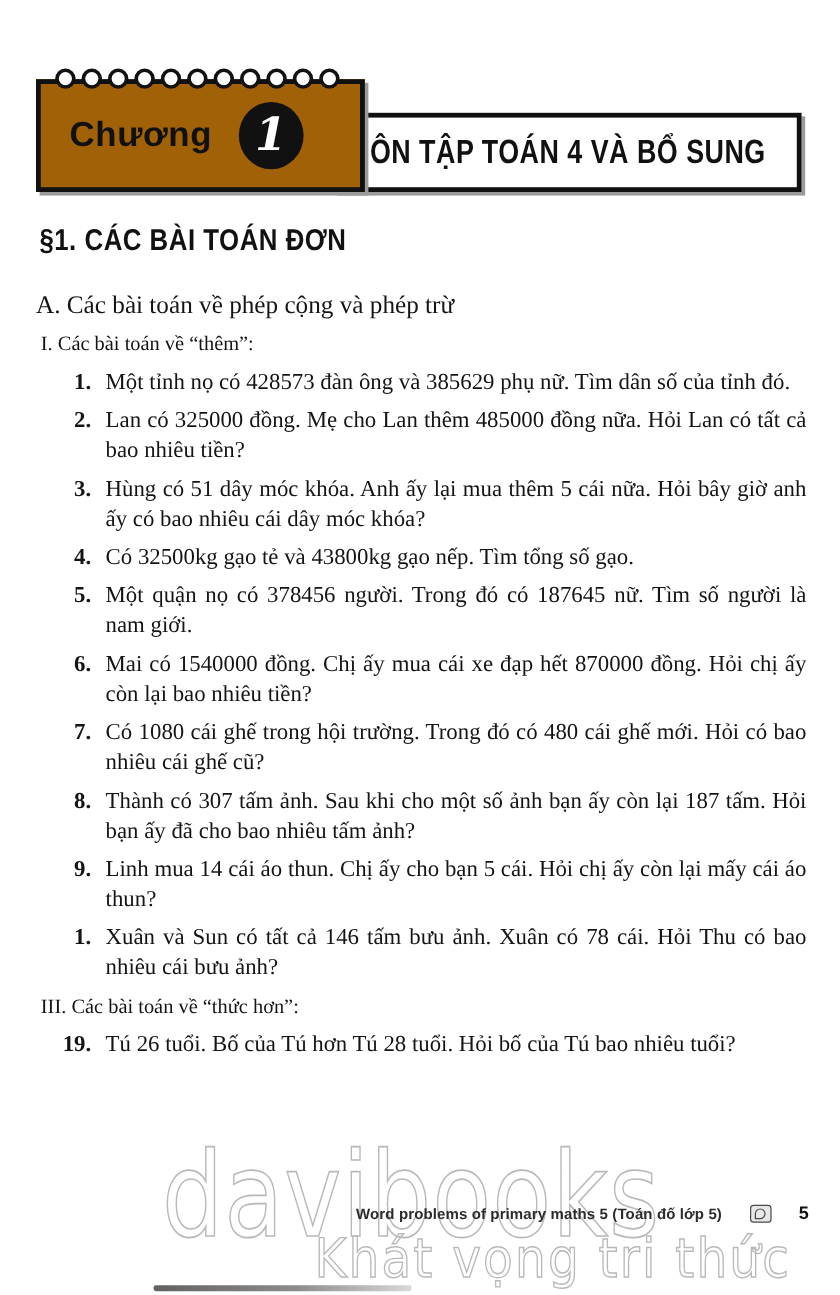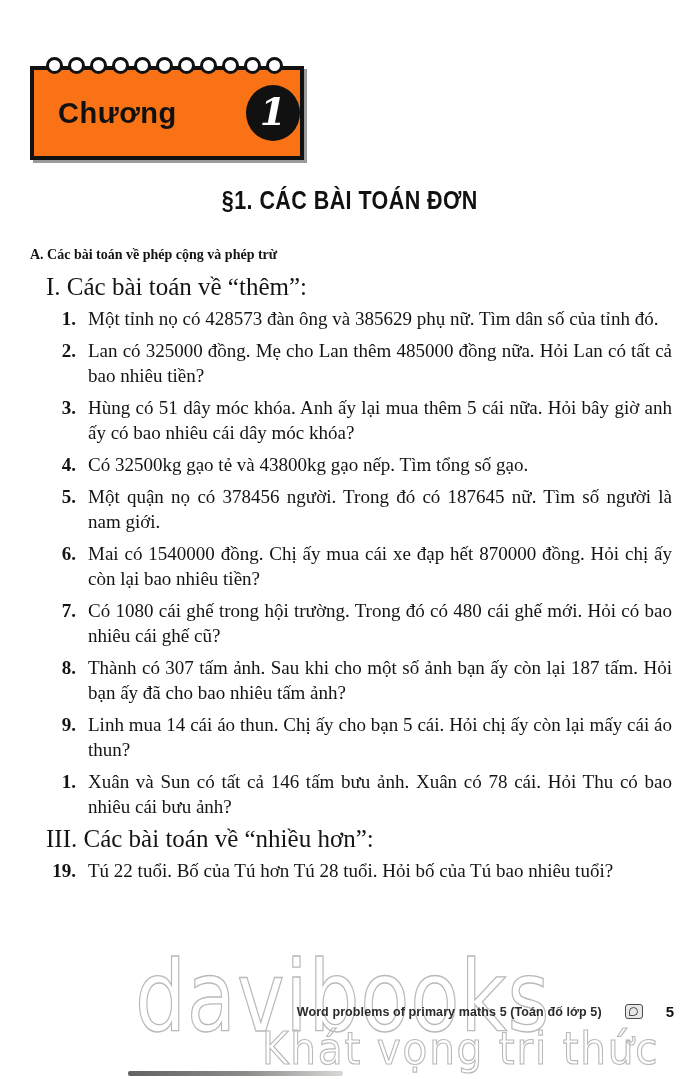--- a/index.html
+++ b/index.html
@@ -6,23 +6,23 @@
   body{
     width:700px;height:1079px;position:relative;overflow:hidden;
     background:#ffffff;color:#141414;
     font-family:"Liberation Serif", serif;
   }
 
   
   .header-wrap{position:relative;height:178px;}
   .hdr-left{
     position:absolute;left:30px;top:66px;width:242px;height:86px;
-    border:4px solid #111;background:#f97316;z-index:3;
+    border:4px solid #111;background:#a16207;z-index:3;
     box-shadow:3px 3px 0 #9b9b9b;
-    display:flex;align-items:center;padding-left:24px;gap:22px;justify-content:space-between;
+    display:flex;align-items:center;padding-left:24px;gap:22px;
   }
   .hdr-right{
     position:absolute;left:278px;top:94px;width:382px;height:58px;
     border:4px solid #111;background:#fff;z-index:2;
     box-shadow:3px 3px 0 #9b9b9b;
     display:flex;align-items:center;justify-content:center;
   }
   .rings{position:absolute;left:46px;top:57px;display:flex;gap:5px;z-index:4;}
   .ring{
     width:11px;height:11px;border:3px solid #111;border-radius:50%;
@@ -40,33 +40,33 @@
     font-family:"DejaVu Serif", serif;font-weight:700;font-style:italic;
     font-size:38px;color:#fff;line-height:1;transform:translateY(-1px);
   }
   .chapter-title{
     display:inline-block;transform:scaleX(0.80);transform-origin:center;
     font-family:"Liberation Sans", sans-serif;
     font-size:28px;font-weight:700;letter-spacing:0.5px;color:#111;white-space:nowrap;
   }
 
   
-  .sec-title{text-align:center;margin:8px 0 0;}
+  .sec-title{margin:8px 12px 0;}
   .sec-title span{
     display:inline-block;transform:scaleX(0.86);
     font-family:"Liberation Sans", sans-serif;
     font-size:25px;font-weight:700;letter-spacing:0.5px;color:#111;white-space:nowrap;
   }
 
   
   .content{padding:0 28px 0 30px;font-size:19px;line-height:25px;}
   .part-heading{
-    font-weight:700;font-size:14px;line-height:25px;margin:27px 0 7px;
-  }
-  .group-heading{font-size:25px;line-height:25px;margin:5px 16px 7px;}
+    font-weight:400;font-size:21px;line-height:25px;margin:27px 0 7px;
+  }
+  .group-heading{font-size:17px;line-height:25px;margin:5px 4px 7px;}
   .problem{display:flex;margin-bottom:7px;}
   .pnum{flex:0 0 46px;text-align:right;padding-right:12px;font-weight:700;}
   .ptext{flex:1;text-align:justify;}
 
   
   .wm-brand{
     position:absolute;left:135px;top:948px;z-index:0;
     font-family:"DejaVu Sans", sans-serif;font-size:98px;line-height:1;
     color:transparent;-webkit-text-stroke:1.4px #b9b9b9;
     transform:scaleX(0.82);transform-origin:left center;white-space:nowrap;
@@ -123,20 +123,23 @@
     <span class="ring"></span>
     <span class="ring"></span>
     <span class="ring"></span>
   </div>
   <div class="hdr-left">
     <span class="chapter-label">Chương</span>
     <span class="chapter-badge">
       <span>1</span>
     </span>
   </div>
+  <div class="hdr-right">
+    <span class="chapter-title">ÔN TẬP TOÁN 4 VÀ BỔ SUNG</span>
+  </div>
 </div>
 
 <div class="sec-title">
   <span>§1. CÁC BÀI TOÁN ĐƠN</span>
 </div>
 
 <div class="content">
 
   <div class="part-heading">A. Các bài toán về phép cộng và phép trừ</div>
 
@@ -178,25 +181,25 @@
   </div>
   <div class="problem">
     <span class="pnum">9.</span>
     <span class="ptext">Linh mua 14 cái áo thun. Chị ấy cho bạn 5 cái. Hỏi chị ấy còn lại mấy cái áo thun?</span>
   </div>
   <div class="problem">
     <span class="pnum">1.</span>
     <span class="ptext">Xuân và Sun có tất cả 146 tấm bưu ảnh. Xuân có 78 cái. Hỏi Thu có bao nhiêu cái bưu ảnh?</span>
   </div>
 
-  <div class="group-heading">III. Các bài toán về “nhiều hơn”:</div>
+  <div class="group-heading">III. Các bài toán về “thức hơn”:</div>
 
   <div class="problem">
     <span class="pnum">19.</span>
-    <span class="ptext">Tú 22 tuổi. Bố của Tú hơn Tú 28 tuổi. Hỏi bố của Tú bao nhiêu tuổi?</span>
+    <span class="ptext">Tú 26 tuổi. Bố của Tú hơn Tú 28 tuổi. Hỏi bố của Tú bao nhiêu tuổi?</span>
   </div>
 
 </div>
 
 <div class="footer">
   <span class="book">Word problems of primary maths 5 (Toán đố lớp 5)</span>
   <span class="logo-icon">
       <i></i>
     </span>
   <span class="page-num">5</span>

